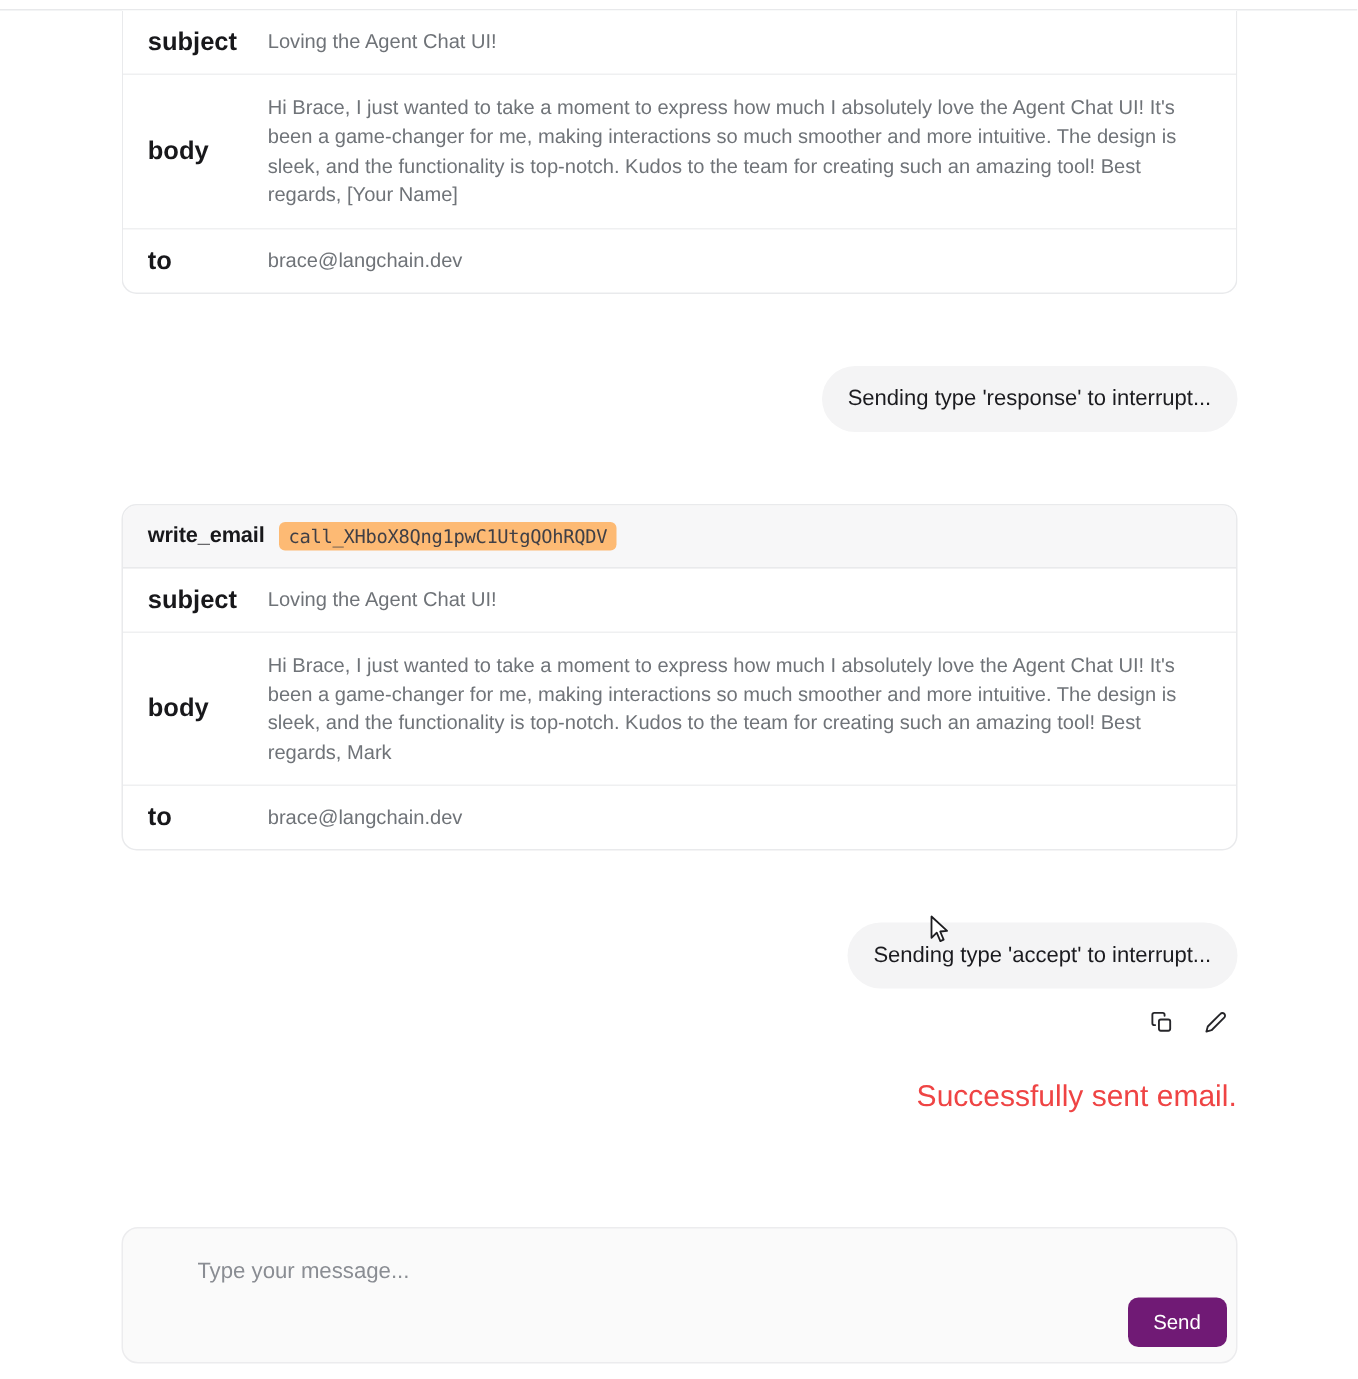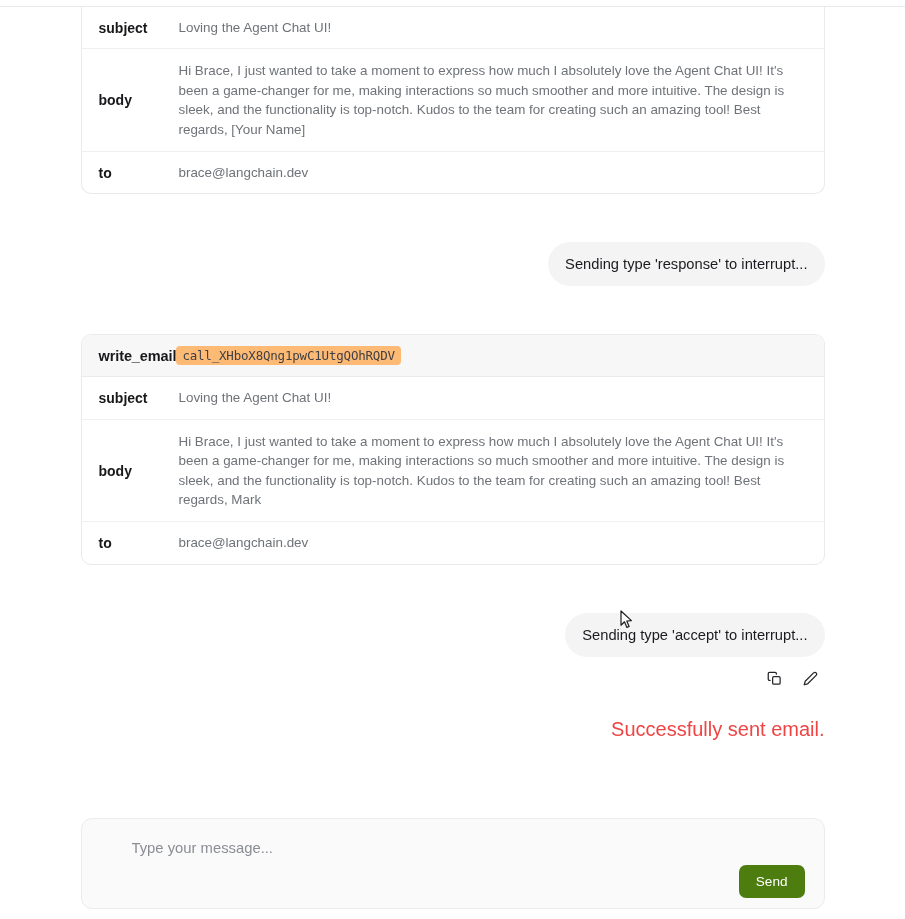--- a/index.html
+++ b/index.html
@@ -54,20 +54,21 @@
     border-top-left-radius: 0;
     border-top-right-radius: 0;
   }
 
   .tool-head {
     background: #f7f7f8;
     border-bottom: 1px solid #e9eaec;
     padding: 11px 16px 11px 17px;
     display: flex;
     align-items: center;
+    gap: 10px;
   }
   .tool-name {
     font-size: 14.5px;
     font-weight: 700;
     color: #18181b;
     letter-spacing: -0.1px;
   }
   .tool-id {
     font-family: "DejaVu Sans Mono", monospace;
     font-size: 12.5px;
@@ -81,21 +82,21 @@
   .kv-row {
     display: flex;
     align-items: flex-start;
     border-bottom: 1px solid #eff0f1;
   }
   .kv-row:last-child { border-bottom: none; }
 
   .kv-key {
     flex: 0 0 97px;
     padding: 12px 0 12px 17px;
-    font-size: 14px;
+    font-size: 17px;
     font-weight: 700;
     color: #18181b;
     align-self: center;
   }
   .kv-val {
     flex: 1 1 auto;
     padding: 12px 20px 12px 0;
     font-size: 13.4px;
     line-height: 19.4px;
     color: #6f7378;
@@ -179,23 +180,23 @@
     font-family: "Liberation Sans", sans-serif;
     font-size: 14.8px;
     color: #18181b;
     padding: 0;
     width: calc(100% - 36px);
     margin-left: 32px;
   }
   .composer-input::placeholder { color: #8a8d93; }
   .send-btn {
     position: absolute;
-    right: 19px;
+    right: 6px;
     bottom: 10px;
-    background: #4d7c0f;
+    background: #701a75;
     color: #ffffff;
     border: none;
     border-radius: 7px;
     font-family: "Liberation Sans", sans-serif;
     font-size: 13.6px;
     font-weight: 400;
     padding: 9px 17px;
     cursor: pointer;
     margin-top: 32px;
   }

